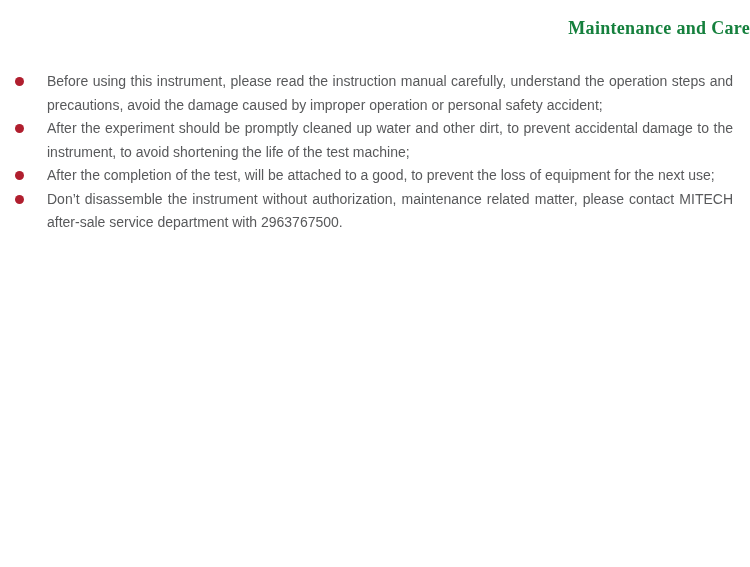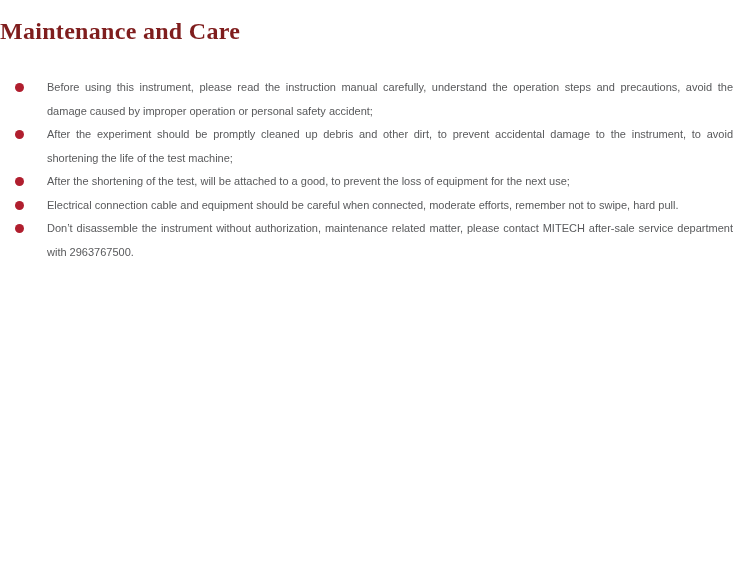--- a/index.html
+++ b/index.html
@@ -14,26 +14,26 @@
     font-family: "Liberation Sans", sans-serif;
   }
   .page {
     width: 750px;
     height: 567px;
     box-sizing: border-box;
     background: #ffffff;
   }
   .title {
     margin: 18px 0 0 0;
-    text-align: left;
+    text-align: right;
     font-family: "Liberation Serif", serif;
     font-weight: bold;
-    font-size: 24px;
+    font-size: 18px;
     letter-spacing: 0.3px;
-    color: #7f1d1d;
+    color: #15803d;
   }
   .list {
     list-style: none;
     margin: 31px 0 0 0;
     padding: 0 17px 0 15px;
   }
   .list-item {
     display: flex;
     align-items: flex-start;
   }
@@ -42,46 +42,42 @@
     width: 9px;
     height: 9px;
     border-radius: 50%;
     background: #b01e2e;
     margin-top: 7px;
     margin-right: 23px;
   }
   .item-text {
     flex: 1;
     color: #58595b;
-    font-size: 11px;
+    font-size: 14px;
     line-height: 23.5px;
     text-align: justify;
     hyphens: none;
   }
 </style>
 </head>
 <body>
 
 <div class="page">
   <h1 class="title">Maintenance and Care</h1>
   <ul class="list" id="maintenance-list">
       <li class="list-item">
         <span class="bullet"></span>
         <span class="item-text">Before using this instrument, please read the instruction manual carefully, understand the operation steps and precautions, avoid the damage caused by improper operation or personal safety accident;</span>
       </li>
       <li class="list-item">
         <span class="bullet"></span>
-        <span class="item-text">After the experiment should be promptly cleaned up debris and other dirt, to prevent accidental damage to the instrument, to avoid shortening the life of the test machine;</span>
+        <span class="item-text">After the experiment should be promptly cleaned up water and other dirt, to prevent accidental damage to the instrument, to avoid shortening the life of the test machine;</span>
       </li>
       <li class="list-item">
         <span class="bullet"></span>
-        <span class="item-text">After the shortening of the test, will be attached to a good, to prevent the loss of equipment for the next use;</span>
-      </li>
-      <li class="list-item">
-        <span class="bullet"></span>
-        <span class="item-text">Electrical connection cable and equipment should be careful when connected, moderate efforts, remember not to swipe, hard pull.</span>
+        <span class="item-text">After the completion of the test, will be attached to a good, to prevent the loss of equipment for the next use;</span>
       </li>
       <li class="list-item">
         <span class="bullet"></span>
         <span class="item-text">Don’t disassemble the instrument without authorization, maintenance related matter, please contact MITECH after-sale service department with 2963767500.</span>
       </li>
     </ul>
 </div>
 
 </body></html>

